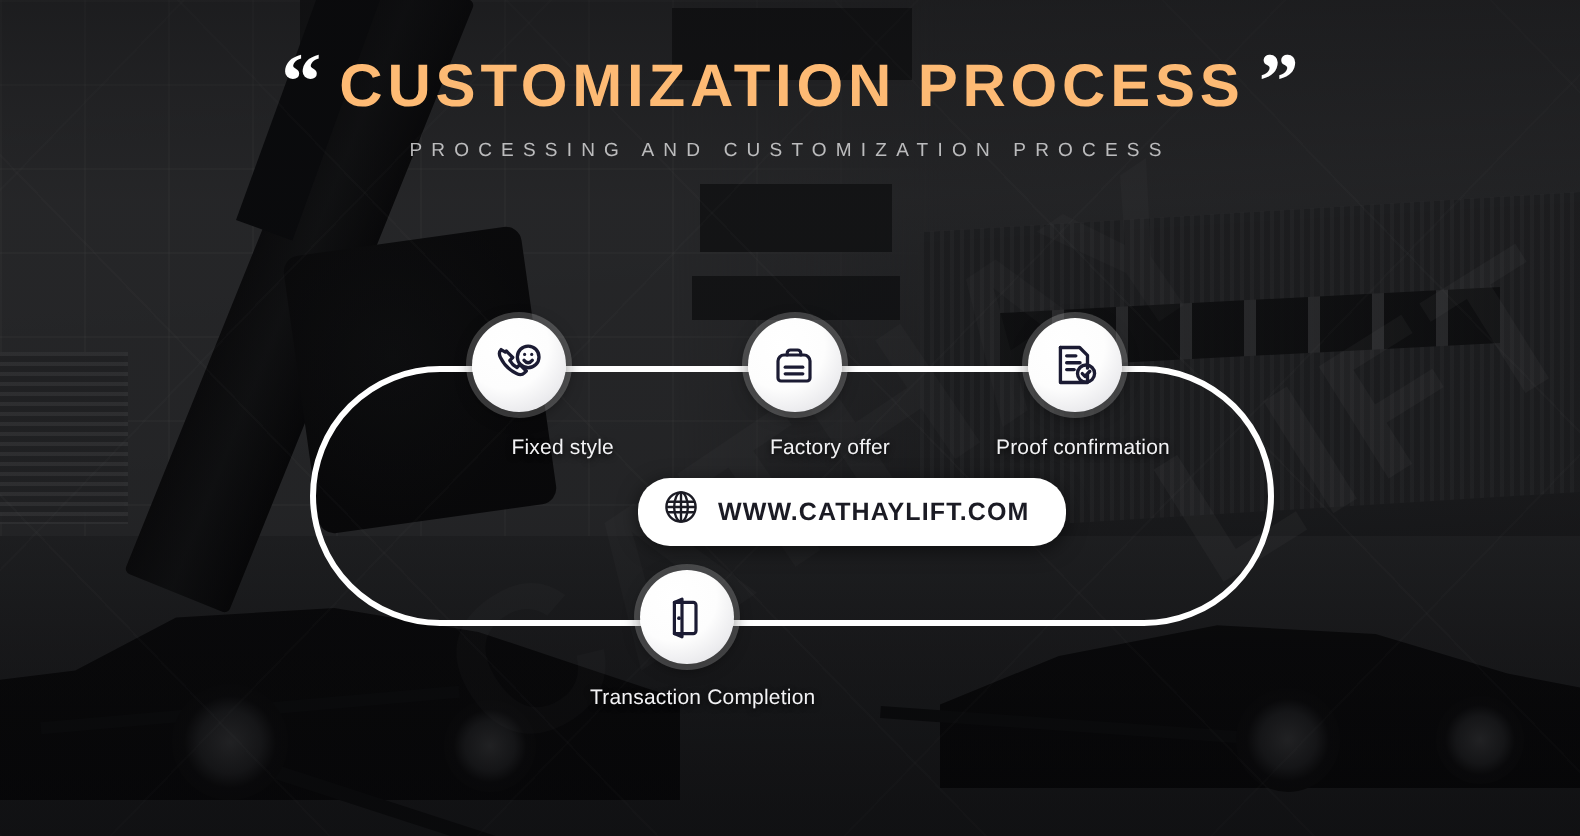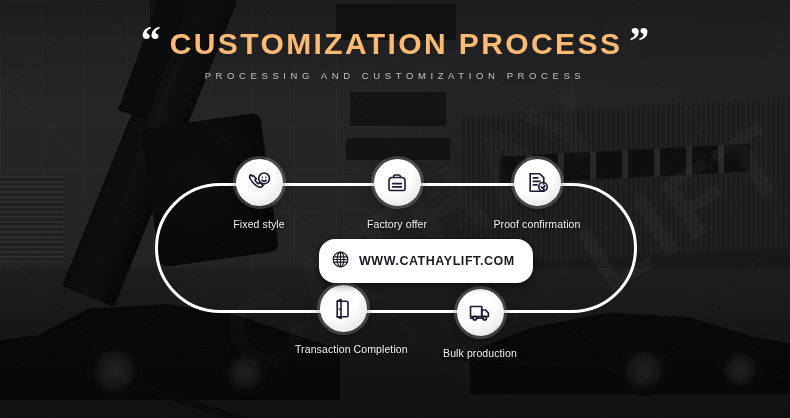--- a/index.html
+++ b/index.html
@@ -246,28 +246,29 @@
   }
   .bubble svg { display: block; }
   .node-label {
     margin-top: 12px;
     font-size: 10.5px;
     font-weight: 400;
     color: #f2f2f4;
     letter-spacing: .1px;
     white-space: nowrap;
     text-shadow: 0 1px 3px rgba(0,0,0,.85);
+    text-align: right;
   }
   .node.below .node-label { margin-top: 11px; }
 
   
   .url-pill {
     position: absolute;
     left: 319px; top: 239px;
-    height: 44px;
+    height: 34px;
     padding: 0 18px 0 12px;
     border-radius: 16px;
     background: #ffffff;
     display: inline-flex;
     align-items: center;
     gap: 9px;
     box-shadow: 0 2px 10px rgba(0,0,0,.55);
   }
   .url-text {
     font-size: 12.5px;
@@ -380,35 +381,20 @@
           <svg width="24" height="24" viewBox="0 0 24 24" fill="none" stroke="#1b1b33" stroke-width="1.6" stroke-linecap="round" stroke-linejoin="round">
             <path d="M6.2 4.2h9.4a1.4 1.4 0 0 1 1.4 1.4v12.8a1.4 1.4 0 0 1-1.4 1.4H6.2z"></path>
             <path d="M6.2 4.2 10 2.6v18.8l-3.8-1.6"></path>
             <circle cx="8.5" cy="12.1" r=".95" fill="#1b1b33" stroke="none"></circle>
           </svg>
         </span>
       </div>
       <div class="node-label">Transaction Completion</div>
     </div>
 
-    <div class="node below" style="left:480px; top:289px;">
-      <div class="bubble">
-        <span>
-          <svg width="25" height="25" viewBox="0 0 24 24" fill="none" stroke="#1b1b33" stroke-width="1.6" stroke-linecap="round" stroke-linejoin="round">
-            <path d="M2.4 6.2h10.8v9.6H2.4z"></path>
-            <path d="M13.2 9.6h3.6l2.8 3v3.2h-6.4z"></path>
-            <circle cx="6.6" cy="17.4" r="1.7"></circle>
-            <circle cx="16.1" cy="17.4" r="1.7"></circle>
-            <path d="M8.3 17.4h6.1"></path>
-            <path d="M2.4 17.4h2.5"></path>
-          </svg>
-        </span>
-      </div>
-      <div class="node-label">Bulk production</div>
-    </div>
 
     <div class="url-pill">
       <span>
         <svg width="19" height="19" viewBox="0 0 24 24" fill="none" stroke="#1b1b24" stroke-width="1.5">
           <circle cx="12" cy="12" r="9.2"></circle>
           <ellipse cx="12" cy="12" rx="4.3" ry="9.2"></ellipse>
           <path d="M3.2 8.7h17.6M3.2 15.3h17.6M2.8 12h18.4M12 2.8v18.4"></path>
         </svg>
       </span>
       <span class="url-text">WWW.CATHAYLIFT.COM</span>

